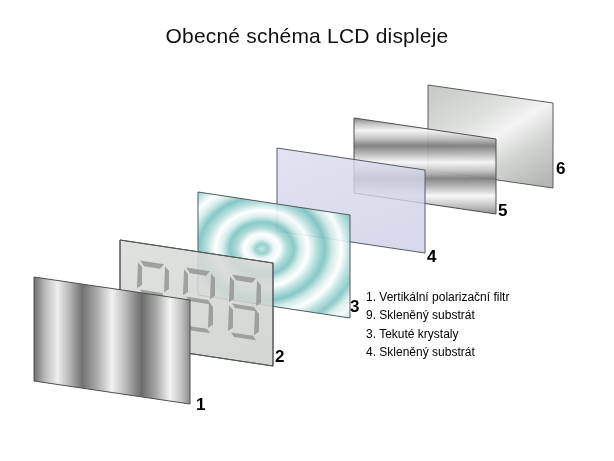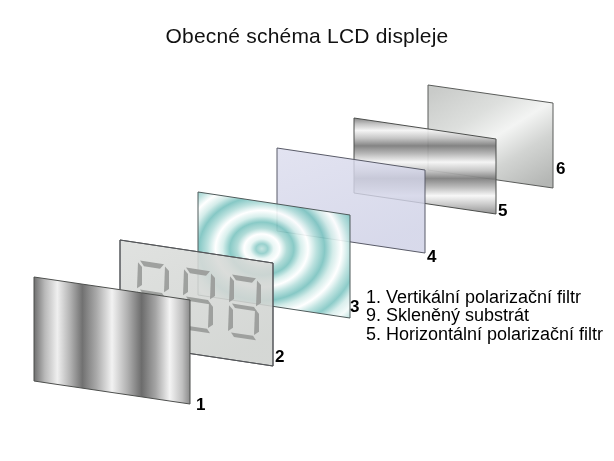--- a/index.html
+++ b/index.html
@@ -31,21 +31,21 @@
     font-weight: 400;
     letter-spacing: 0.2px;
     color: #111111;
     font-family: "Liberation Sans", sans-serif;
   }
   .legend {
     position: absolute;
     left: 366px;
     top: 288px;
     width: 248px;
-    font-size: 18px;
+    font-size: 12px;
     line-height: 18.4px;
     color: #000000;
     font-family: "Liberation Sans", sans-serif;
     white-space: nowrap;
   }
   .legend .row { display: block; }
   .layer-num {
     position: absolute;
     font-size: 17px;
     font-weight: bold;
@@ -204,16 +204,17 @@
   <span class="layer-num" style="left:196px; top:395px;">1</span>
   <span class="layer-num" style="left:275px; top:347px;">2</span>
   <span class="layer-num" style="left:350px; top:297px;">3</span>
   <span class="layer-num" style="left:427px; top:247px;">4</span>
   <span class="layer-num" style="left:498px; top:201px;">5</span>
   <span class="layer-num" style="left:556px; top:159px;">6</span>
 
   <div class="legend">
     <span class="row">1. Vertikální polarizační filtr</span>
     <span class="row">9. Skleněný substrát</span>
-    <span class="row">5. Horizontální polarizační filtr</span>
+    <span class="row">3. Tekuté krystaly</span>
+    <span class="row">4. Skleněný substrát</span>
   </div>
 
 </div>
 
 </body></html>

